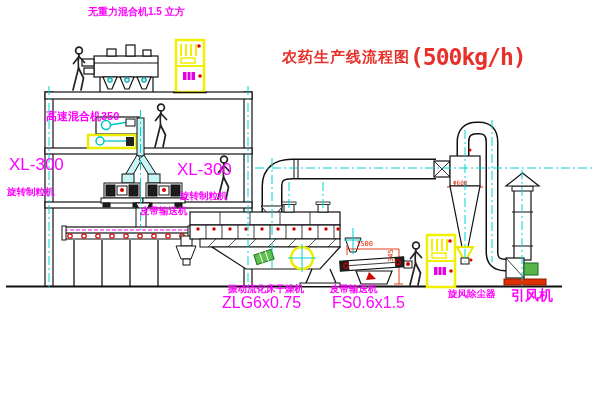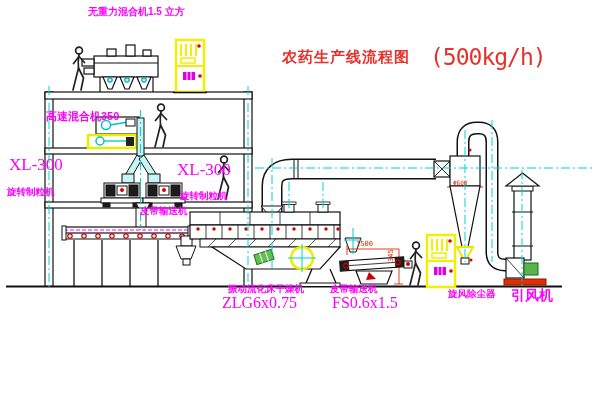--- a/index.html
+++ b/index.html
@@ -1,25 +1,25 @@
 <!DOCTYPE html>
 <html><head>
 <meta charset="utf-8">
 <style>
   html,body{margin:0;padding:0;background:#fff;}
   #stage{position:relative;width:600px;height:398px;background:#ffffff;overflow:hidden;
          font-family:"Liberation Sans",sans-serif;}
   #stage svg{position:absolute;left:0;top:0;}
   .lbl{position:absolute;color:#ff00ff;font-weight:700;white-space:nowrap;line-height:1;}
-  .model{font-family:Liberation Serif, serif;font-weight:400;letter-spacing:0px;}
+  .model{font-family:Liberation Sans, sans-serif;font-weight:400;letter-spacing:0px;}
   .dim{position:absolute;color:#e02800;font-weight:400;white-space:nowrap;line-height:1;
        font-family:"DejaVu Sans Mono",monospace;}
-  .titlebar{position:absolute;left:282px;top:44px;display:flex;align-items:center;white-space:nowrap;gap:20px;}
+  .titlebar{position:absolute;left:282px;top:44px;display:flex;align-items:center;white-space:nowrap;}
   .title-cn{font-size:15px;color:#e8302a;font-weight:700;letter-spacing:1px;}
-  .title-cap{font-size:23px;color:#e8302a;font-weight:400;letter-spacing:-1px;
+  .title-cap{font-size:23px;color:#e8302a;font-weight:700;letter-spacing:-1px;
              font-family:"DejaVu Sans Mono",monospace;}
 </style>
 </head>
 <body>
 
 <div id="stage">
 
 <svg width="600" height="403" viewBox="0 0 600 403">
   <defs>
     <g id="person" stroke="#222" stroke-width="1.7" fill="none" stroke-linecap="round" stroke-linejoin="round">

